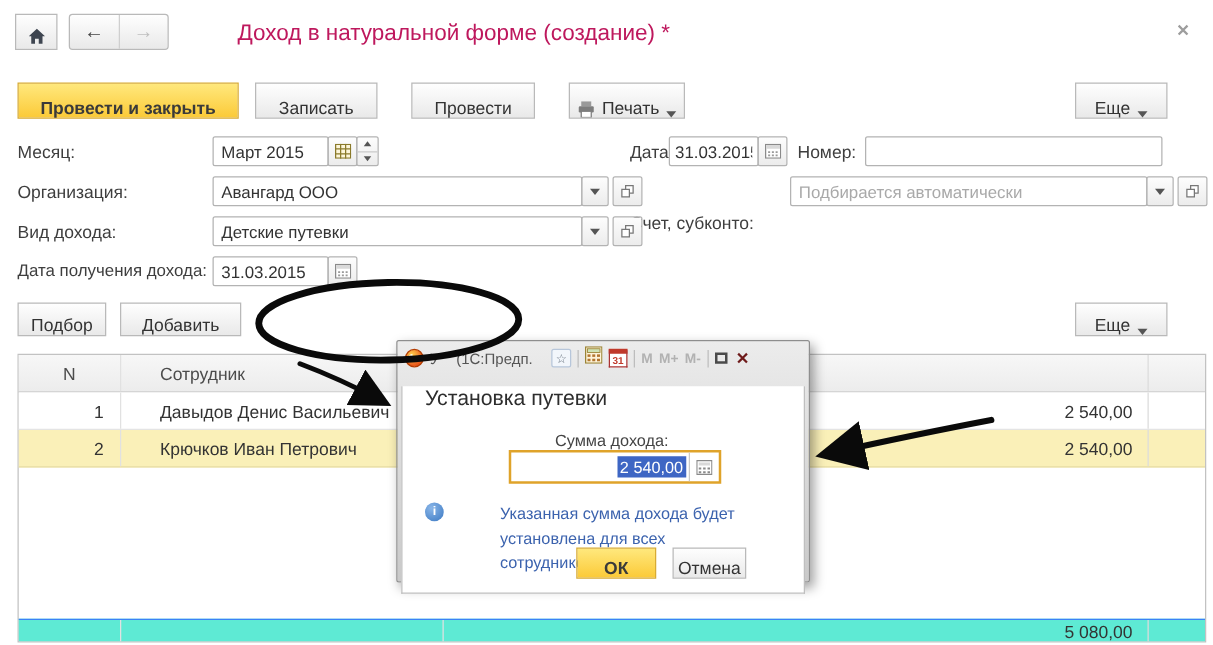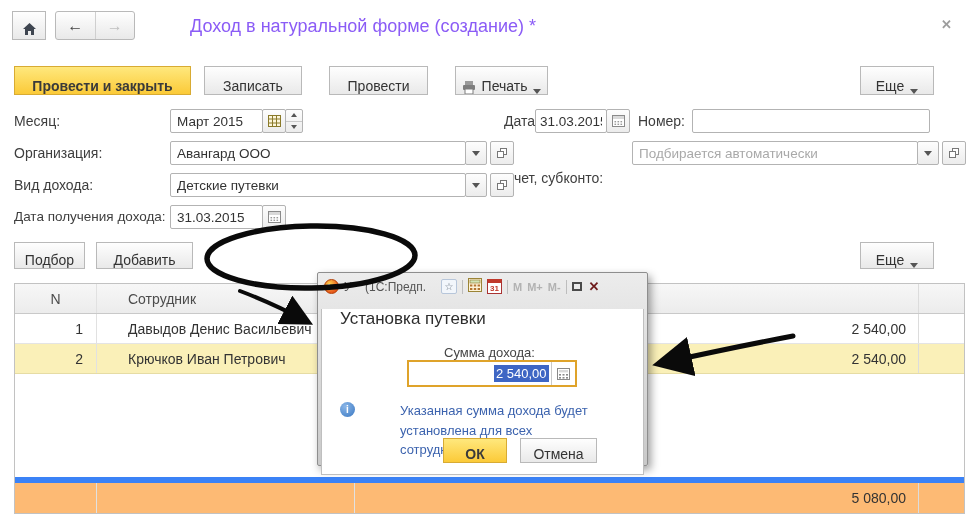--- a/index.html
+++ b/index.html
@@ -14,21 +14,21 @@
   .btn-yellow{ background:linear-gradient(#ffe87d,#fbca38); border-color:#d8ab33; font-weight:bold; color:#3a3a3a;}
   .caret{ width:0; height:0; border-left:4px solid transparent; border-right:4px solid transparent; border-top:5px solid #555; display:inline-block;}
 
   
   .tool-home{ left:12px; top:11px; width:34px;}
   .navgroup{ position:absolute; left:55px; top:11px; width:80px; height:29px; border:1px solid #b9b9b9;
              border-radius:3px; background:linear-gradient(#fefefe,#e9e9e9); display:flex;}
   .navgroup .half{ flex:1; display:flex; align-items:center; justify-content:center; font-size:16px; font-weight:bold;}
   .navgroup .half.back{ border-right:1px solid #cfcfcf; color:#444;}
   .navgroup .half.fwd{ color:#bfbfbf;}
-  .page-title{ position:absolute; left:190px; top:16px; font-size:18px; color:#8b5cf6;}
+  .page-title{ position:absolute; left:190px; top:16px; font-size:18px; color:#be185d;}
   .win-close{ position:absolute; left:941px; top:17px; font-size:13px; font-weight:bold; color:#9d9d9d; cursor:default;}
 
   
   .lbl{ position:absolute; font-size:14px; color:#3e3e3e; height:24px; line-height:24px; white-space:nowrap;}
   .field{ position:absolute; height:24px; border:1px solid #b3b3b3; border-radius:2px; background:#fff;
           display:flex; align-items:center; padding:0 6px;}
   .field input{ border:none; outline:none; width:100%; font:13.5px "Liberation Sans",sans-serif; color:#333; background:transparent;}
   .field input::placeholder{ color:#a9a9a9; }
   .fbtn{ position:absolute; height:24px; border:1px solid #b3b3b3; border-radius:2px;
          background:linear-gradient(#fdfdfd,#ececec); display:flex; align-items:center; justify-content:center;}
@@ -42,22 +42,22 @@
   
   .grid-icon svg, .cal-icon svg, .open-icon svg, .print-icon svg { display:block; }
 
   
   .table{ position:absolute; left:14px; top:283px; width:951px; height:231px; border:1px solid #c2c2c2; background:#fff;}
   .thead{ position:absolute; left:0; right:0; top:0; height:30px; background:linear-gradient(#f7f7f7,#ececec);
           border-bottom:1px solid #c9c9c9; display:flex; font-size:14px; color:#4c4c4c;}
   .trow{ position:absolute; left:0; right:0; height:30px; display:flex; font-size:14px; color:#333;
          border-bottom:1px solid #e4e4e4; background:#fff;}
   .trow.sel{ background:#faf0b8; border-bottom-color:#e6dca4;}
-  .tfoot{ position:absolute; left:0; right:0; bottom:0; height:36px; background:#fdba74;
-          border-top:6px solid #3b82f6; display:flex; font-size:14px; color:#333;}
+  .tfoot{ position:absolute; left:0; right:0; bottom:0; height:18px; background:#5eead4;
+          border-top:1px solid #3b82f6; display:flex; font-size:14px; color:#333;}
   .c1{ width:81px; display:flex; align-items:center;}
   .c2{ width:258px; border-left:1px solid #e1e1e1; display:flex; align-items:center; padding-left:31px;}
   .c3{ width:564px; border-left:1px solid #e1e1e1; display:flex; align-items:center;}
   .c4{ flex:1; border-left:1px solid #dcdcdc;}
   .thead .c1{ justify-content:center;}
   .thead .c3 span{ margin-left:238px;}
   .trow .c1{ justify-content:flex-end; padding-right:13px;}
   .trow .c3, .tfoot .c3{ justify-content:flex-end; padding-right:12px;}
 
   
@@ -84,21 +84,21 @@
   .amount-box .aval{ flex:1; text-align:right; font-size:13px; padding-right:2px;}
   .amount-box .aval span{ background:#3e66c4; color:#fff; padding:1px 2px;}
   .amount-box .acalc{ width:24px; align-self:stretch; border-left:1px solid #c9c9c9; display:flex; align-items:center; justify-content:center;}
   .info-row{ display:flex; gap:9px; margin:14px 0 0 18px; width:260px;}
   .info-ico{ width:15px; height:15px; border-radius:50%; background:radial-gradient(circle at 35% 30%, #8ab6e8, #3a78c2);
              color:#fff; font-size:10px; font-weight:bold; display:flex; align-items:center; justify-content:center; flex:0 0 15px; margin-top:1px;}
   .info-txt{ font-size:13px; line-height:1.5; color:#3c63ae;margin-left:36px;}
   .dlg-btns{ position:absolute; right:46px; bottom:11px; display:flex; gap:13px;}
   .dlg-btns .btn{ position:static; height:25px;}
   .ok{ width:64px;}
-  .cancel{ width:77px;}
+  .cancel{ width:59px;}
 
   
   .anno{ position:absolute; left:0; top:0; width:970px; height:516px; z-index:20; pointer-events:none;}
 </style>
 </head>
 <body>
 
 <div class="page">
 
   <div class="btn tool-home">

